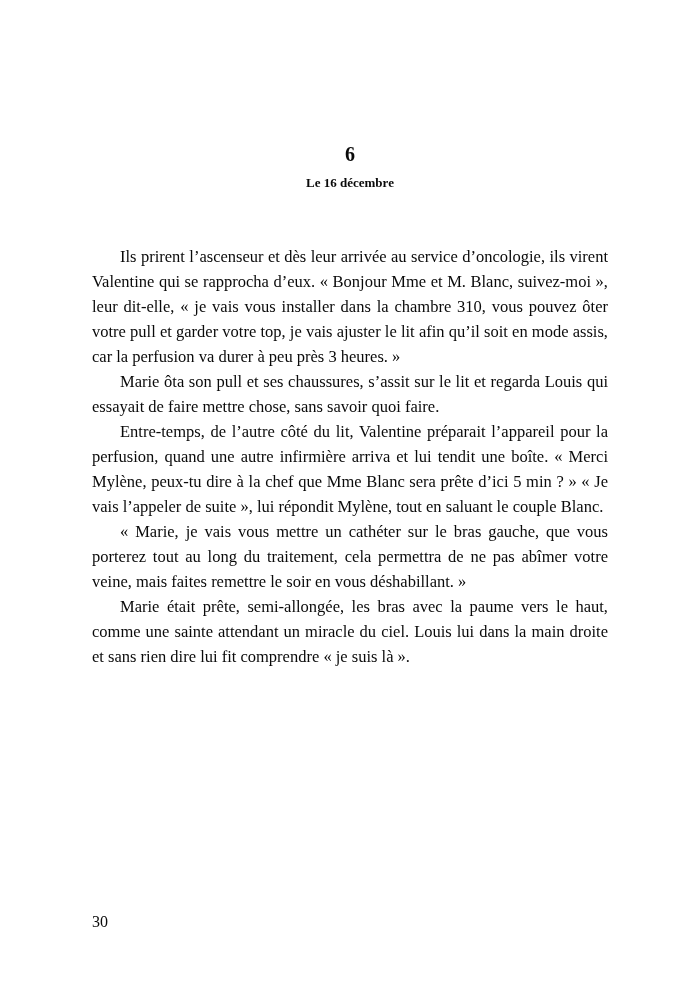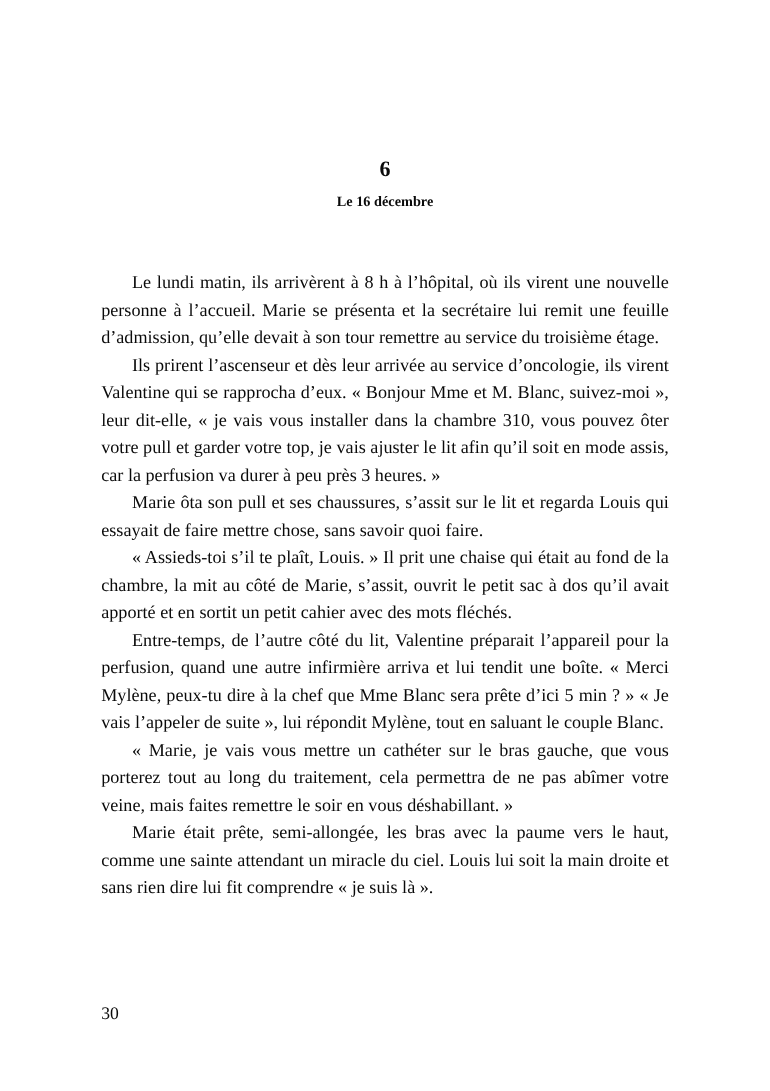--- a/index.html
+++ b/index.html
@@ -56,24 +56,22 @@
 <body>
 
 <div class="book-page">
 
   <div class="chapter-heading">
     <div class="chapter-number">6</div>
     <div class="chapter-title">Le 16 décembre</div>
   </div>
 
   <div class="body-text">
-    <p>Le lundi matin, ils arrivèrent à 8 h à l’hôpital, où ils virent une nouvelle personne à l’accueil. Marie se présenta et la secrétaire lui remit une feuille d’admission, qu’elle devait à son tour remettre au service du troisième étage.</p>
     <p>Ils prirent l’ascenseur et dès leur arrivée au service d’oncologie, ils virent Valentine qui se rapprocha d’eux. « Bonjour Mme et M. Blanc, suivez-moi », leur dit-elle, « je vais vous installer dans la chambre 310, vous pouvez ôter votre pull et garder votre top, je vais ajuster le lit afin qu’il soit en mode assis, car la perfusion va durer à peu près 3 heures. »</p>
     <p>Marie ôta son pull et ses chaussures, s’assit sur le lit et regarda Louis qui essayait de faire mettre chose, sans savoir quoi faire.</p>
-    <p>« Assieds-toi s’il te plaît, Louis. » Il prit une chaise qui était au fond de la chambre, la mit au côté de Marie, s’assit, ouvrit le petit sac à dos qu’il avait apporté et en sortit un petit cahier avec des mots fléchés.</p>
     <p class="spaced">Entre-temps, de l’autre côté du lit, Valentine préparait l’appareil pour la perfusion, quand une autre infirmière arriva et lui tendit une boîte. « Merci Mylène, peux-tu dire à la chef que Mme Blanc sera prête d’ici 5 min ? » « Je vais l’appeler de suite », lui répondit Mylène, tout en saluant le couple Blanc.</p>
     <p class="spaced">« Marie, je vais vous mettre un cathéter sur le bras gauche, que vous porterez tout au long du traitement, cela permettra de ne pas abîmer votre veine, mais faites remettre le soir en vous déshabillant. »</p>
-    <p class="spaced">Marie était prête, semi-allongée, les bras avec la paume vers le haut, comme une sainte attendant un miracle du ciel. Louis lui soit la main droite et sans rien dire lui fit comprendre « je suis là ».</p>
+    <p class="spaced">Marie était prête, semi-allongée, les bras avec la paume vers le haut, comme une sainte attendant un miracle du ciel. Louis lui dans la main droite et sans rien dire lui fit comprendre « je suis là ».</p>
   </div>
 
   <div class="page-number">30</div>
 
 </div>
 
 </body></html>

